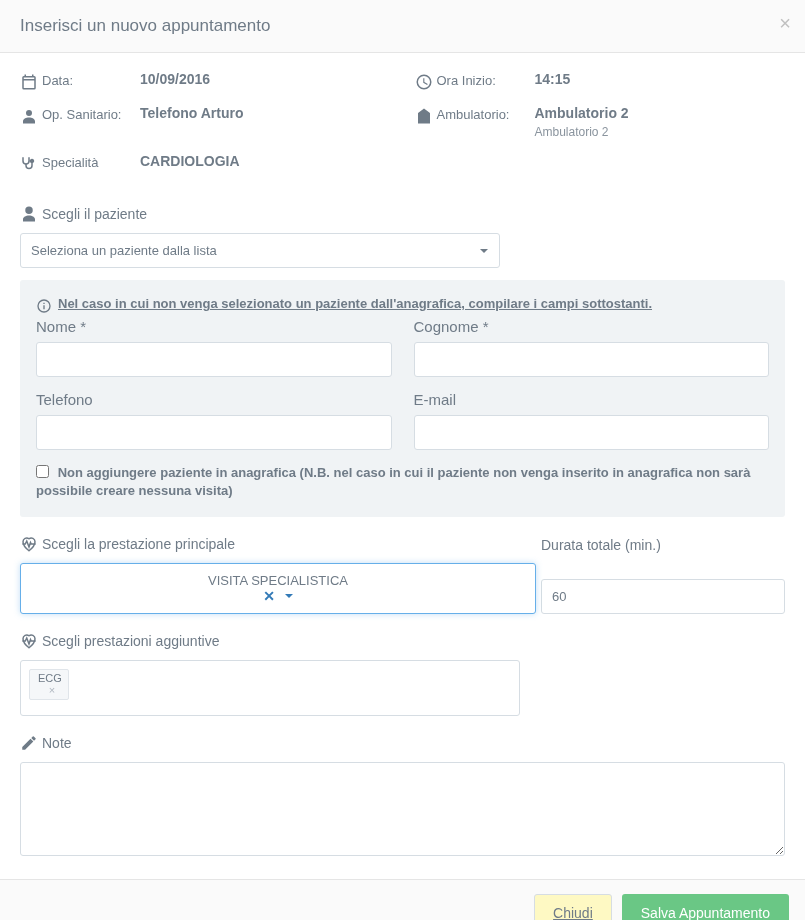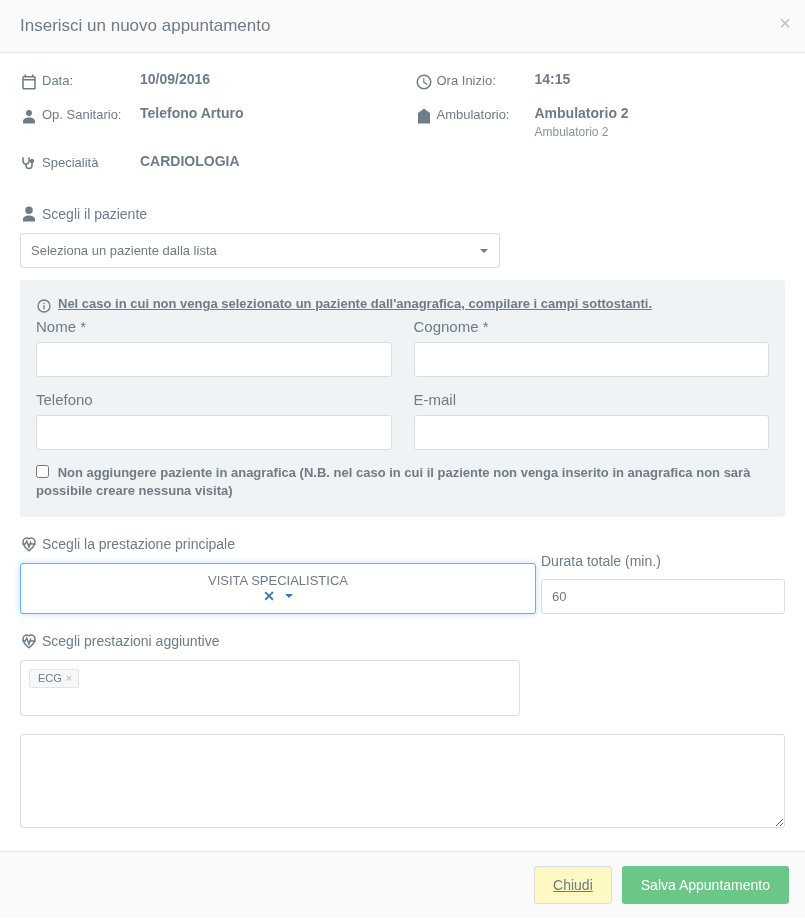--- a/index.html
+++ b/index.html
@@ -92,20 +92,21 @@
     width: 500px;
   }
   .tag {
     display: inline-flex; align-items: center;
     background: #f5f7f9;
     border: 1px solid #e0e5ea;
     border-radius: 2px;
     padding: 2px 6px 3px 8px;
     font-size: 11px;
     color: #6f7b87;
+    flex-direction: column;
   }
   .tag .tag-x { margin-left: 4px; color: #b0b8c0; font-size: 11px; cursor: pointer; }
   textarea.form-control { min-height: 94px; resize: vertical; }
   .modal-footer {
     border-top: 1px solid #e5e5e5;
     background: #fafafa;
     padding: 14px 16px;
     display: flex; justify-content: flex-end; gap: 10px;
   }
   .btn {
@@ -246,21 +247,21 @@
         </div>
         <div class="presta-select">
           <span>VISITA SPECIALISTICA</span>
           <span class="actions">
             <span class="x-clear">✕</span>
             <span class="caret-blue"></span>
           </span>
         </div>
       </div>
       <div class="presta-right">
-        <div class="section-header" style="margin-bottom:10px;text-align:center;">
+        <div class="section-header" style="margin-bottom:26px;text-align:center;">
           <span class="section-title">Durata totale (min.)</span>
         </div>
         <input class="form-control" type="text" value="60" style="">
       </div>
     </div>
   </div>
 
   <div class="section">
     <div class="section-header">
       <span class="info-icon">
@@ -272,20 +273,28 @@
     </div>
     <div class="tags-input">
       <span class="tag">
         <span>ECG</span>
         <span class="tag-x">×</span>
       </span>
     </div>
   </div>
 
   <div class="section">
+    <div class="section-header">
+      <span class="info-icon">
+        <svg class="icon18" viewBox="0 0 24 24">
+            <path d="M3 17.25V21h3.75l11-11-3.75-3.75-11 11zM20.7 7a1 1 0 0 0 0-1.4l-2.3-2.3a1 1 0 0 0-1.4 0L15 5.3 18.7 9 20.7 7z"></path>
+          </svg>
+      </span>
+      <span class="section-title">Note</span>
+    </div>
     <textarea class="form-control" style=""></textarea>
   </div>
 
 </div>
 
 <div class="modal-footer">
   <button class="btn btn-default">Chiudi</button>
   <button class="btn btn-success">Salva Appuntamento</button>
 </div>
 

